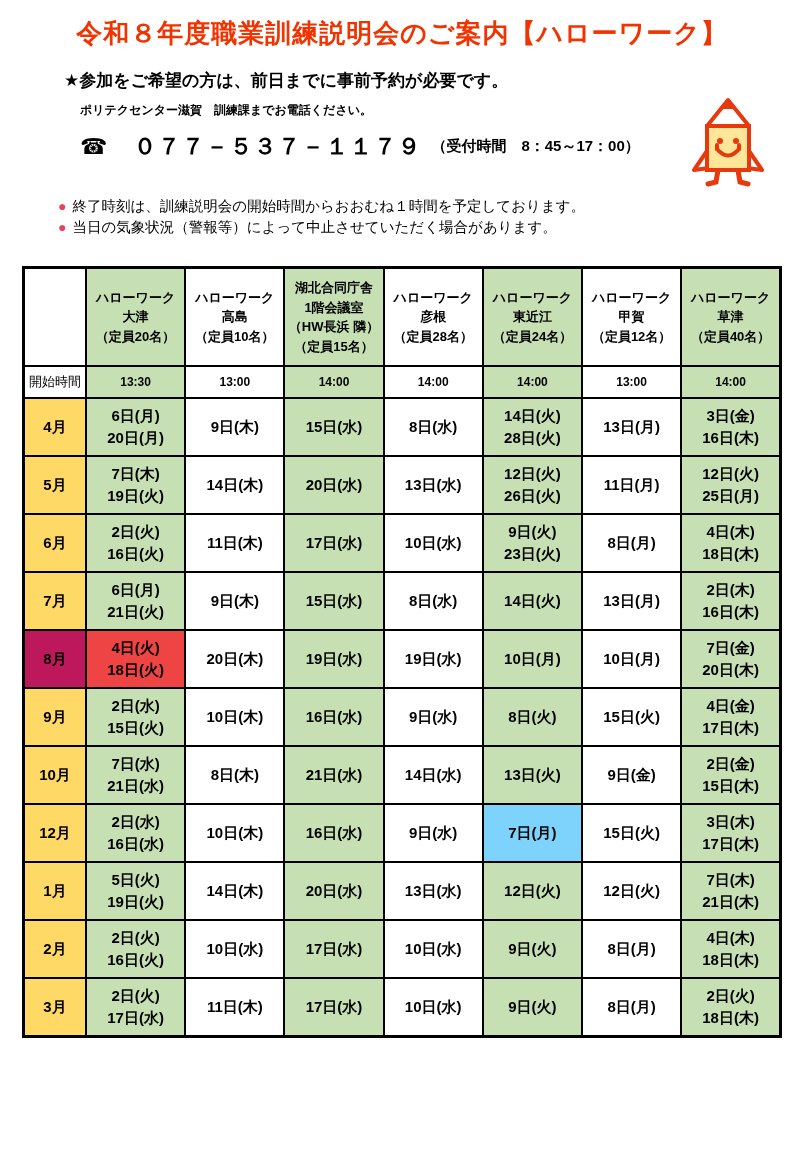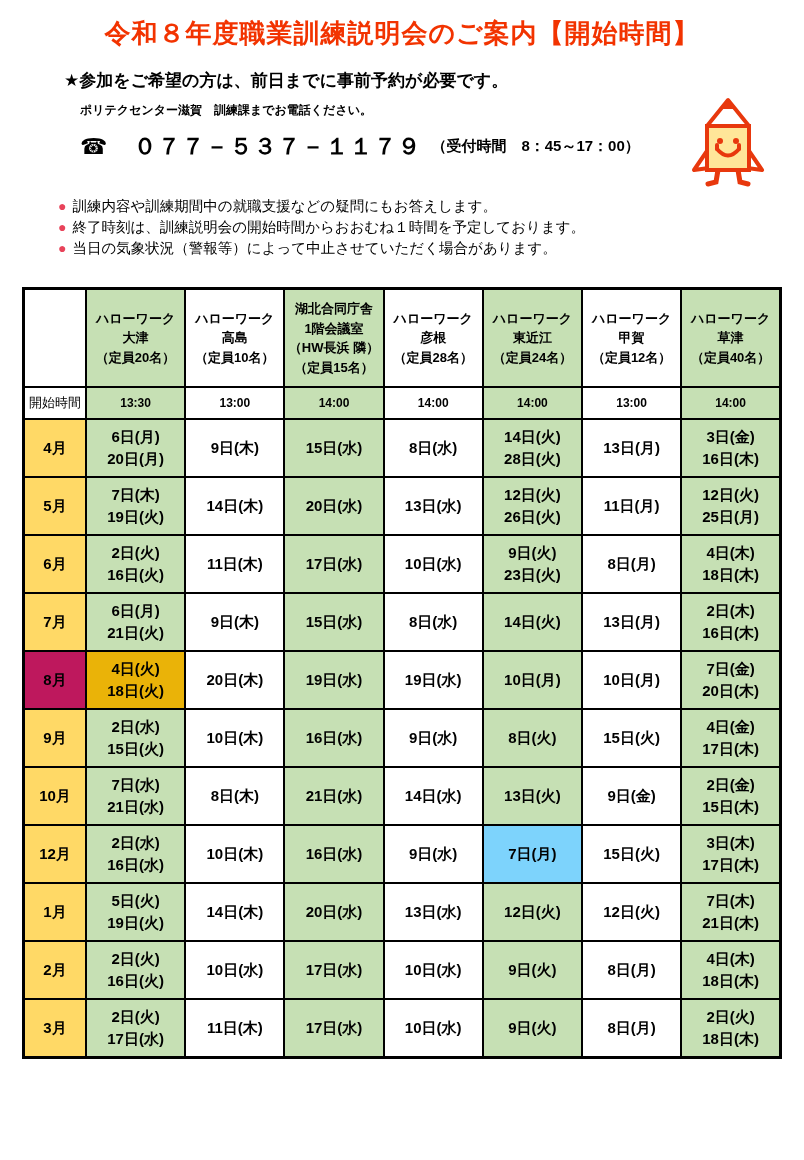--- a/index.html
+++ b/index.html
@@ -32,21 +32,21 @@
   .corner{width:60px;background:#fff;}
   .venue{font-size:13px;font-weight:bold;line-height:1.5;height:96px;background:#fff;}
   .timelabel{font-size:13px;font-weight:normal;height:30px;background:#fff;}
   .time{font-size:12px;font-weight:bold;background:#fff;}
   .month{font-size:15px;font-weight:bold;height:56px;}
   .date{font-size:15px;font-weight:bold;line-height:1.5;background:#fff;}
 </style>
 </head>
 <body>
 
-<h1 class="page-title" style="color: rgb(242, 51, 0);">令和８年度職業訓練説明会のご案内【開始時間】</h1>
+<h1 class="page-title" style="color: rgb(242, 51, 0);">令和８年度職業訓練説明会のご案内【ハローワーク】</h1>
 
 <div class="notice">
   <div class="notice-line1">★参加をご希望の方は、前日までに事前予約が必要です。</div>
   <div class="notice-line2">ポリテクセンター滋賀　訓練課までお電話ください。</div>
   <div class="phone-line">
     <span class="phone-icon">☎</span>
     <span class="phone-number">０７７－５３７－１１７９</span>
     <span class="phone-hours">（受付時間　8：45～17：00）</span>
   </div>
 </div>
@@ -64,21 +64,20 @@
 
   <rect x="19" y="30" width="42" height="44" fill="#ffe699" stroke="#e8380d" stroke-width="4"></rect>
 
   <circle cx="32" cy="45" r="3" fill="#e8380d"></circle>
   <circle cx="48" cy="45" r="3" fill="#e8380d"></circle>
   <path d="M29,53 Q40,66 51,53" fill="none" stroke="#e8380d" stroke-width="4" stroke-linecap="round"></path>
   <path d="M29,53 L29,49 M51,53 L51,49" stroke="#e8380d" stroke-width="4" stroke-linecap="round"></path>
 </svg>
 
 <ul class="bullets">
-  <li><span class="dot" style="color: rgb(232, 67, 90);">●</span><span>訓練内容や訓練期間中の就職支援などの疑問にもお答えします。</span></li>
   <li><span class="dot" style="color: rgb(232, 67, 90);">●</span><span>終了時刻は、訓練説明会の開始時間からおおむね１時間を予定しております。</span></li>
   <li><span class="dot" style="color: rgb(232, 67, 90);">●</span><span>当日の気象状況（警報等）によって中止させていただく場合があります。</span></li>
 </ul>
 
 <table class="sched">
   <thead>
     <tr>
         <th class="corner"></th>
         <th class="venue" style="background: rgb(198, 224, 180);">ハローワーク
 大津
@@ -161,21 +160,21 @@
         <td class="date">9日(木)</td>
         <td class="date" style="background: rgb(198, 224, 180);">15日(水)</td>
         <td class="date">8日(水)</td>
         <td class="date" style="background: rgb(198, 224, 180);">14日(火)</td>
         <td class="date">13日(月)</td>
         <td class="date" style="background: rgb(198, 224, 180);">2日(木)
 16日(木)</td>
       </tr>
       <tr>
         <th class="month" style="background: #be185d;">8月</th>
-        <td class="date" style="background: #eab308;">4日(火)
+        <td class="date" style="background: #ef4444;">4日(火)
 18日(火)</td>
         <td class="date">20日(木)</td>
         <td class="date" style="background: rgb(198, 224, 180);">19日(水)</td>
         <td class="date">19日(水)</td>
         <td class="date" style="background: rgb(198, 224, 180);">10日(月)</td>
         <td class="date">10日(月)</td>
         <td class="date" style="background: rgb(198, 224, 180); margin-left: 40px;">7日(金)
 20日(木)</td>
       </tr>
       <tr>

